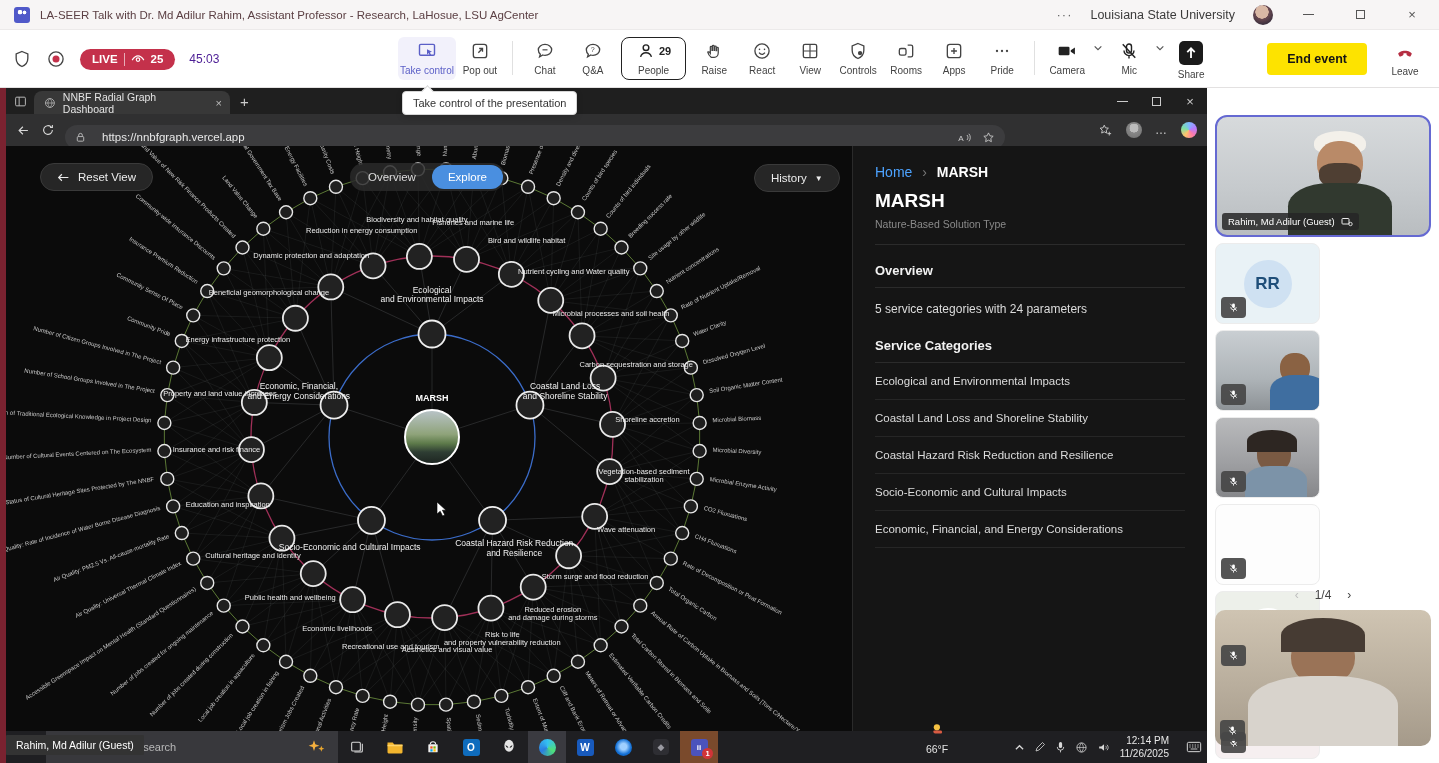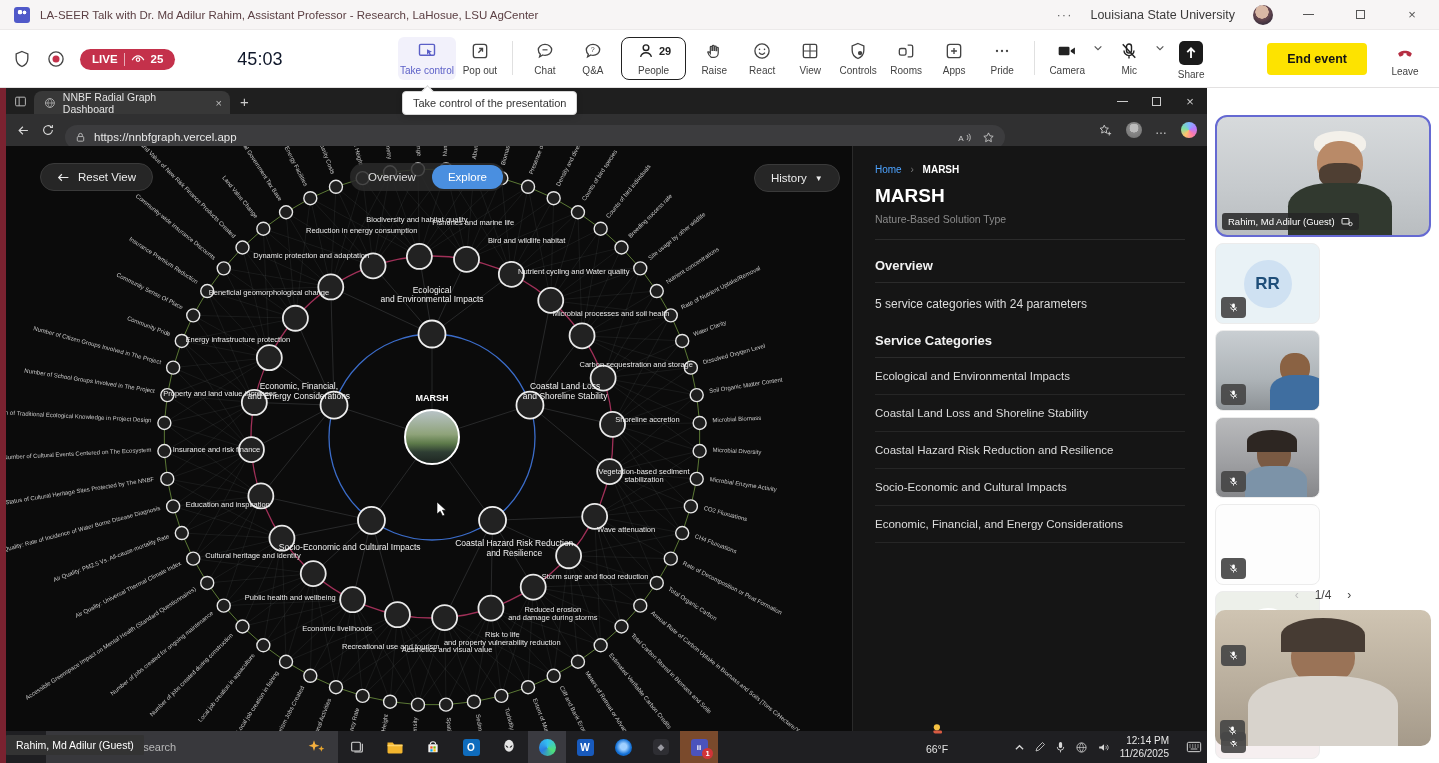--- a/index.html
+++ b/index.html
@@ -20,21 +20,21 @@
   .wctl .restore{width:9px;height:9px;border:1px solid #555;}
   .wctl .minim{width:11px;border-top:1px solid #555;}
   
   .toolbar{position:absolute;left:0;top:30px;width:1439px;height:58px;background:#fff;
     border-bottom:1px solid #e3e1e1;}
   .tb-left{position:absolute;left:12px;top:0;height:58px;display:flex;align-items:center;gap:14px;}
   .icon-plain{width:20px;height:20px;}
   .live-badge{display:flex;align-items:center;gap:6px;background:#c4314b;color:#fff;border-radius:13px;
     padding:4px 12px;font-size:11.5px;font-weight:700;}
   .live-sep{width:1px;height:13px;background:rgba(255,255,255,.6);}
-  .timer{font-size:18px;color:#0f172a;margin-left:48px;}
+  .timer{font-size:12px;color:#4c1d95;}
   .tb-center{position:absolute;left:398px;top:0;height:58px;display:flex;align-items:flex-start;padding-top:7px;}
   .tbtn{display:flex;flex-direction:column;align-items:center;gap:4px;font-size:10px;color:#424242;
     min-width:48px;padding:4px 2px;border-radius:6px;}
   .tbtn svg{width:20px;height:20px;}
   .tbtn.active{background:#f2f1fb;color:#5b5fc7;}
   .tbtn.boxed{border:1.6px solid #222;border-radius:8px;margin:0 4px;padding:3px 14px;}
   .vdiv{width:1px;height:34px;background:#e0e0e0;margin:4px 8px 0;}
   .combo{display:flex;align-items:flex-start;}
   .chev{width:10px;height:10px;margin:6px 2px 0 2px;}
   .people-top{display:flex;align-items:center;gap:3px;font-weight:700;font-size:11px;color:#222;}
@@ -56,37 +56,37 @@
     margin-top:4px;padding:0 8px 0 10px;width:196px;color:#e4e4e4;font-size:10.5px;}
   .tab-close{margin-left:auto;color:#bbb;font-size:11px;}
   .newtab{color:#ccc;font-size:15px;margin-left:10px;}
   .bwin-ctl{margin-left:auto;display:flex;}
   .bwin-ctl .wctl{color:#ccc;}
   .bwin-ctl .restore{border-color:#ccc;}
   .bwin-ctl .minim{border-color:#ccc;border-top-color:#ccc;}
   .urlrow{position:absolute;left:6px;top:26px;width:1201px;height:32px;background:#303031;
     display:flex;align-items:center;gap:10px;padding:0 10px;}
   .url-pill{flex:0 0 940px;height:24px;background:#3c3c3e;border-radius:12px;display:flex;align-items:center;
-    gap:8px;padding:0 10px;color:#e8e8e8;font-size:11.5px;margin-top:14px;}
+    gap:16px;padding:0 10px;color:#e8e8e8;font-size:11.5px;margin-top:14px;}
   .url-right{margin-left:auto;display:flex;align-items:center;gap:10px;}
   .copilot{width:16px;height:16px;border-radius:50%;background:conic-gradient(#7db8ff,#b57bff,#ff7ba6,#ffc46b,#7de0a6,#7db8ff);}
   .avatar-s{width:16px;height:16px;border-radius:50%;background:radial-gradient(circle at 50% 38%,#bbb 34%,#888 36%,#6e6e6e);}
   
   .content{position:absolute;left:6px;top:58px;width:1201px;height:585px;display:flex;}
   .graph-area{position:relative;width:846px;height:585px;background:#0b0b0b;overflow:hidden;}
   .side-panel{width:355px;height:585px;background:#151515;border-left:1px solid #2a2a2a;padding:18px 22px;overflow:hidden;}
   .pill-btn{position:absolute;display:flex;align-items:center;gap:8px;background:#262626;border:1px solid #3a3a3a;
     border-radius:17px;color:#ececec;font-size:11.5px;padding:7px 16px;z-index:5;}
   .toggle-wrap{position:absolute;left:344px;top:17px;display:flex;align-items:center;background:rgba(42,42,42,.85);
     border-radius:17px;padding:2px;z-index:5;}
   .toggle-opt{font-size:11.5px;color:#ddd;padding:6px 16px;border-radius:15px;}
   .toggle-opt.sel{background:#4a8fe0;color:#fff;}
   .hist-caret{font-size:8px;}
   
-  .crumb{font-size:10px;color:#cfcfcf;margin-bottom:10px;}
+  .crumb{font-size:14px;color:#cfcfcf;margin-bottom:10px;}
   .crumb .home{color:#4da3ff;}
   .crumb .sep{color:#777;margin:0 6px;}
   .crumb .cur{color:#fff;font-weight:700;}
   .p-title{font-size:19px;font-weight:700;color:#fff;margin:2px 0 6px;}
   .p-sub{font-size:10.5px;color:#8a8a8a;padding-bottom:14px;border-bottom:1px solid #2b2b2b;}
   .sect-head{font-size:13px;font-weight:700;color:#f2f2f2;margin-top:18px;padding-bottom:9px;border-bottom:1px solid #2b2b2b;}
   .p-body{font-size:12px;color:#dcdcdc;padding:14px 0 4px;}
   .cat-item{font-size:11.5px;color:#dcdcdc;padding:12px 0;border-bottom:1px solid #262626;}
   
   .lbl-out{font-size:6px;fill:#c9c9c9;}

